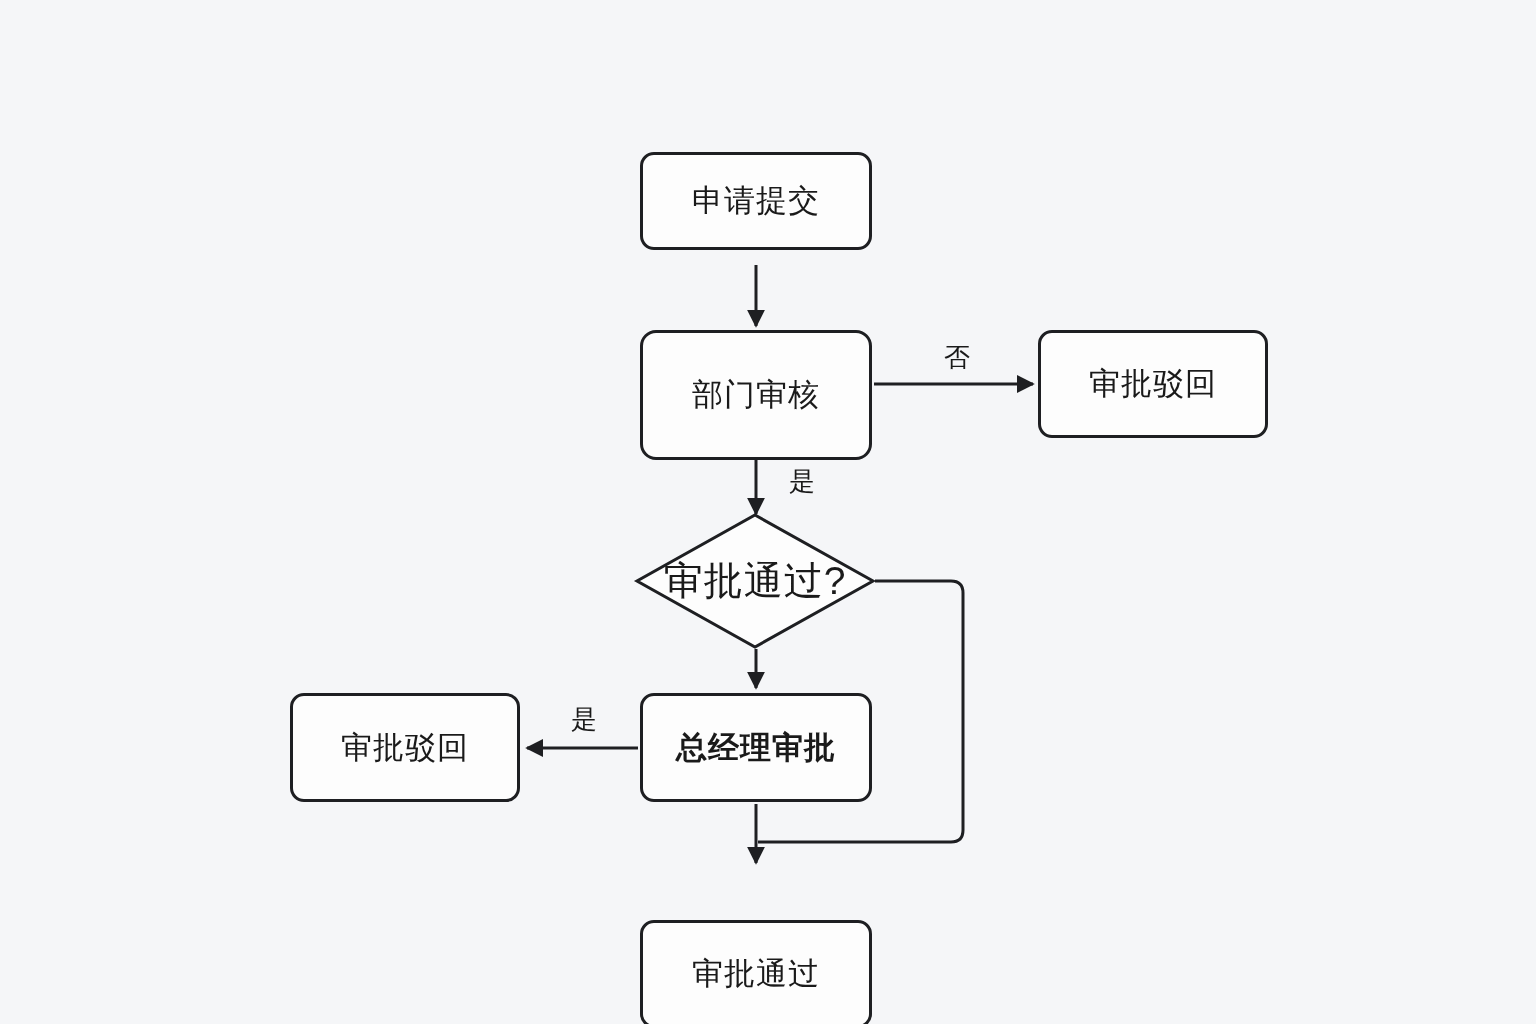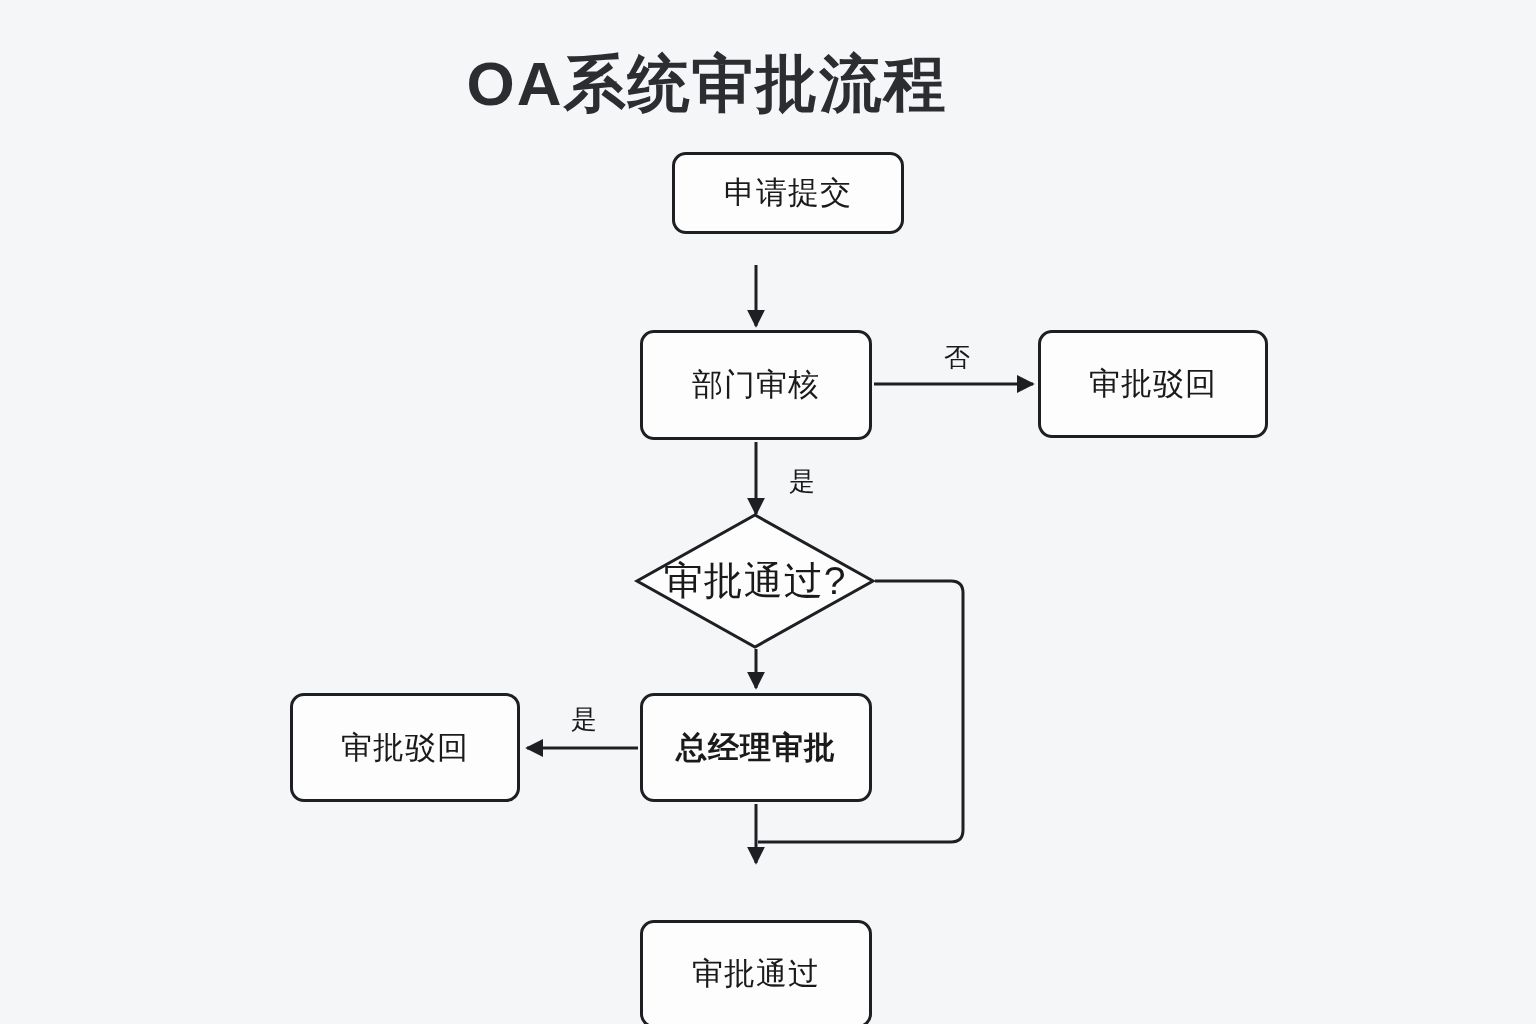--- a/index.html
+++ b/index.html
@@ -41,22 +41,22 @@
     background: #fdfdfd;
     border: 3px solid #1e1f22;
     border-radius: 14px;
     display: flex;
     align-items: center;
     justify-content: center;
     font-size: 31px;
     color: #1a1a1a;
     letter-spacing: 1px;
   }
-  .node-submit        { left: 640px; top: 152px; width: 232px; height: 82px; margin-left: 32px; }
-  .node-dept-review   { left: 640px; top: 330px; width: 232px; height: 110px; }
+  .node-submit        { left: 640px; top: 152px; width: 232px; height: 98px; }
+  .node-dept-review   { left: 640px; top: 330px; width: 232px; height: 130px; border-radius: 16px; }
   .node-reject-dept   { left: 1038px; top: 330px; width: 230px; height: 108px; }
   .node-gm-approval   { left: 640px; top: 693px; width: 232px; height: 109px; font-weight: bold; }
   .node-reject-gm     { left: 290px; top: 693px; width: 230px; height: 109px; }
   .node-approved      { left: 640px; top: 920px; width: 232px; height: 108px; text-align: right; }
   .decision-label {
     position: absolute;
     left: 755px;
     top: 581px;
     transform: translate(-50%, -50%);
     font-size: 39px;
@@ -73,21 +73,20 @@
   }
   .edge-label-no       { left: 957px; top: 357px; }
   .edge-label-yes-dept { left: 802px; top: 481px; }
   .edge-label-yes-gm   { left: 584px; top: 719px; }
 </style>
 </head>
 <body>
 
 <div class="canvas">
 
-  <h1 class="diagram-title">OA系统审批流程</h1>
 
   <svg class="edges-svg" width="1536" height="1024" viewBox="0 0 1536 1024">
     <defs>
       <marker id="arrow" viewBox="0 0 10 10" refX="9" refY="5" markerWidth="6" markerHeight="6" orient="auto-start-reverse">
         <path d="M 0 0 L 10 5 L 0 10 z" fill="#1e1f22"></path>
       </marker>
     </defs>
 
     <path d="M 756 265 L 756 326" stroke="#1e1f22" stroke-width="3" fill="none" marker-end="url(#arrow)"></path>
 

